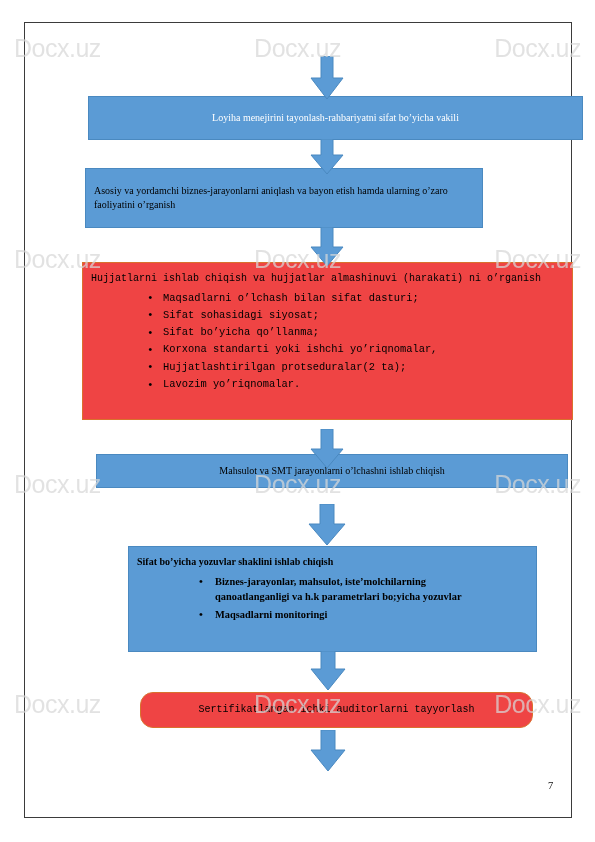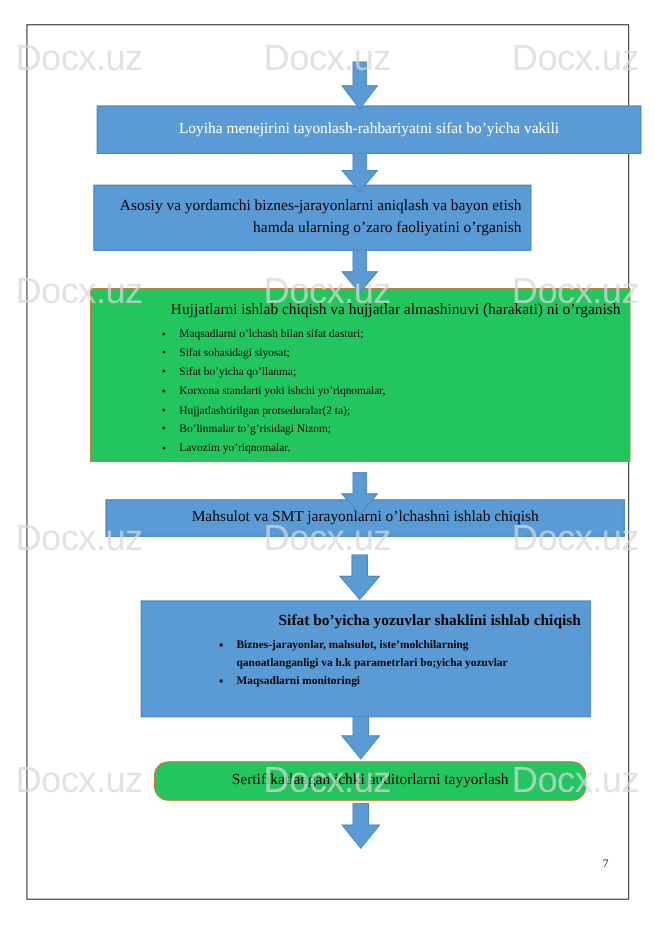--- a/index.html
+++ b/index.html
@@ -45,21 +45,21 @@
     position: absolute;
     left: 0;
     width: 595px;
     display: flex;
     justify-content: space-between;
     padding: 0 14px;
     box-sizing: border-box;
   }
   .wm {
     font-family: "Liberation Sans", "DejaVu Sans", sans-serif;
-    font-size: 33px;
+    font-size: 25px;
     color: #d8d8d8;
     opacity: 0.72;
     letter-spacing: -0.5px;
     white-space: nowrap;
     font-weight: 400;
   }
 
   
   #flow {
     position: absolute;
@@ -72,26 +72,27 @@
     position: absolute;
     box-sizing: border-box;
     border: 1px solid;
     padding: 4px 8px;
   }
   .node.blue {
     background: #5B9BD5;
     border-color: #4a89c0;
   }
   .node.orange {
-    background: #22c55e;
+    background: #ef4444;
     border-color: #d9722d;
+    font-family: Liberation Mono, monospace;
   }
   .node .heading {
-    text-align: right;
-    font-size: 14px;
+    text-align: left;
+    font-size: 10px;
     line-height: 1.45;
     color: #000000;
   }
   .node.blue.inverted .heading {
     color: #ffffff;
   }
   .node ul {
     margin: 4px 0 0 0;
     padding: 0 0 0 56px;
     list-style: none;
@@ -178,21 +179,20 @@
     </div>
 
     <div class="node orange" style="left:82px; top:262px; width:491px; height:158px;">
       <div class="heading" style="margin-top:5px;">Hujjatlarni ishlab chiqish va hujjatlar almashinuvi (harakati) ni o’rganish</div>
       <ul>
         <li>Maqsadlarni o’lchash bilan sifat dasturi;</li>
         <li>Sifat sohasidagi siyosat;</li>
         <li>Sifat bo’yicha qo’llanma;</li>
         <li>Korxona standarti yoki ishchi yo’riqnomalar,</li>
         <li>Hujjatlashtirilgan protseduralar(2 ta);</li>
-        <li>Bo’linmalar to’g’risidagi Nizom;</li>
         <li>Lavozim yo’riqnomalar.</li>
       </ul>
     </div>
 
     <div class="arrow" style="left:310px; top:429px;">
       <svg width="34" height="40" viewBox="0 0 34 40">
         <polygon points="11,0 23,0 23,20 33,20 17,39 1,20 11,20" fill="#5B9BD5" stroke="#4a89c0" stroke-width="1"></polygon>
       </svg>
     </div>
 

